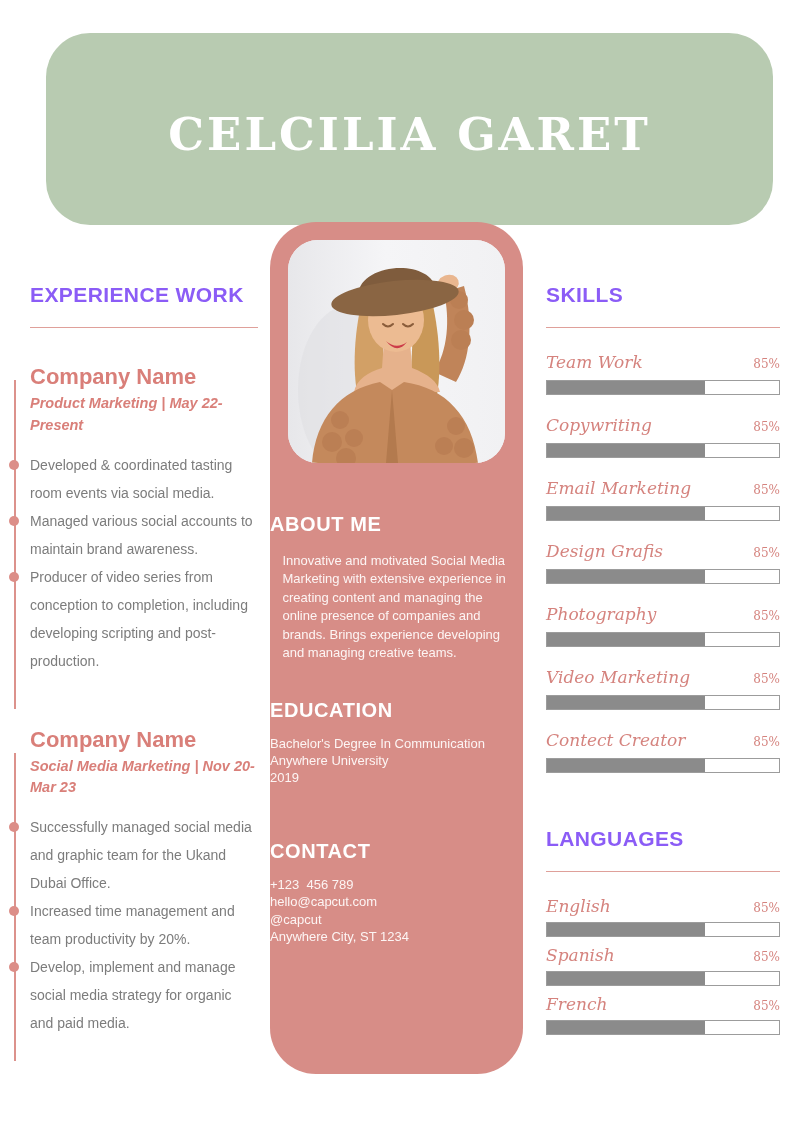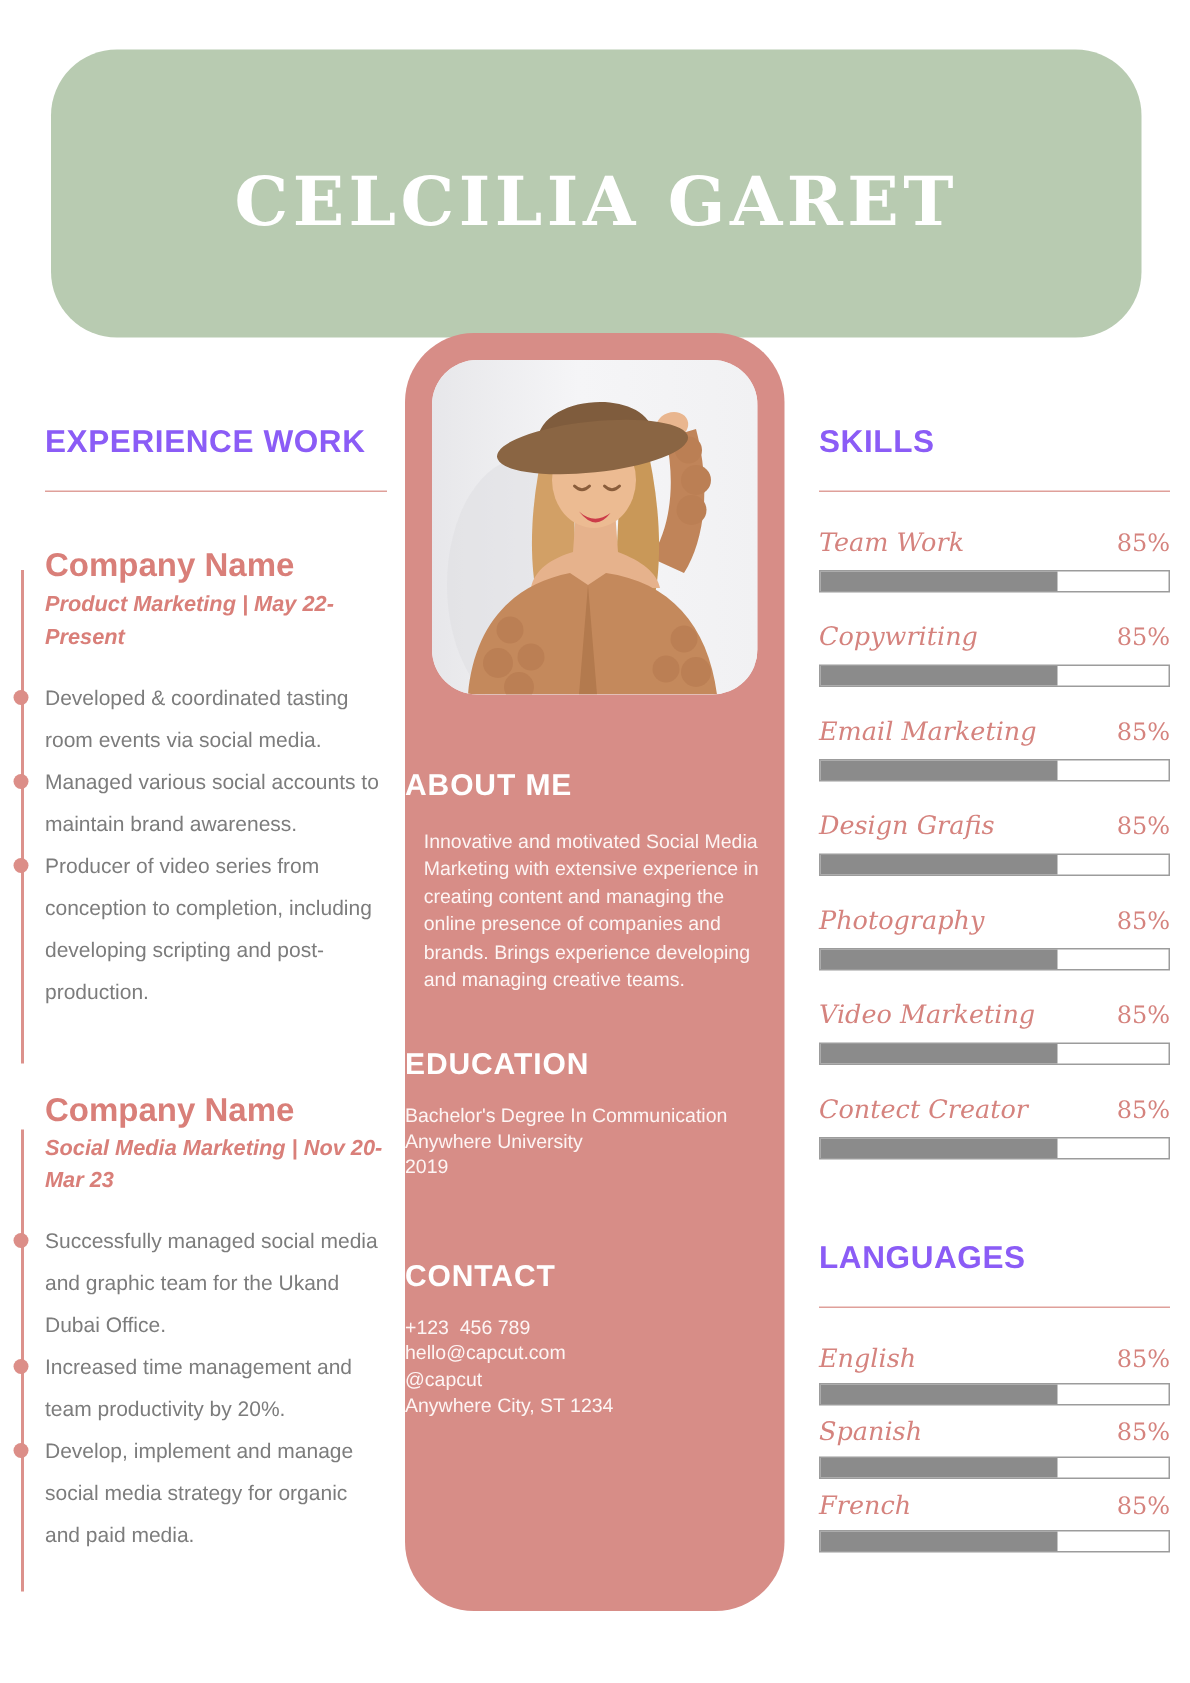--- a/index.html
+++ b/index.html
@@ -4,21 +4,21 @@
 <style>
   * { margin:0; padding:0; box-sizing:border-box; }
   body { background:#ffffff; font-family:"Liberation Sans", sans-serif; }
   .page {
     position:relative; width:793px; height:1122px; background:#ffffff;
     overflow:hidden;
   }
 
   
   .header {
-    position:absolute; left:34px; top:33px; width:727px; height:192px;
+    position:absolute; left:46px; top:33px; width:727px; height:192px;
     background:#b8cbb1; border-radius:44px;
     display:flex; flex-direction:column; align-items:center; justify-content:center;
     padding-top:10px;
   }
   .header .name {
     font-family:"DejaVu Serif", serif; font-weight:bold; color:#ffffff;
     font-size:45px; letter-spacing:3px; text-align:center;
   }
   .header .subtitle {
     margin-top:30px;
@@ -85,21 +85,21 @@
   .right-col { position:absolute; left:546px; top:283px; width:234px; }
   .meter-list { margin-top:24px; list-style:none; }
   .meter-row { margin-bottom:20px; }
   .meter-row.lang { margin-bottom:8px; }
   .meter-head { display:flex; justify-content:space-between; align-items:baseline; }
   .meter-label {
     font-family:"DejaVu Serif", serif; font-style:italic;
     color:#d5837e; font-size:17px;
   }
   .meter-pct {
-    font-family:"DejaVu Serif", serif; color:#d5837e; font-size:16px;
+    font-family:"DejaVu Serif", serif; color:#d5837e; font-size:12px;
   }
   .meter-bar {
     margin-top:8px; height:15px; border:1px solid #9c9c9c; background:#ffffff;
   }
   .meter-row.lang .meter-bar { margin-top:6px; }
   .meter-fill { height:100%; background:#8b8b8b; }
   .lang-block { margin-top:54px; }
 </style>
 </head>
 <body>

